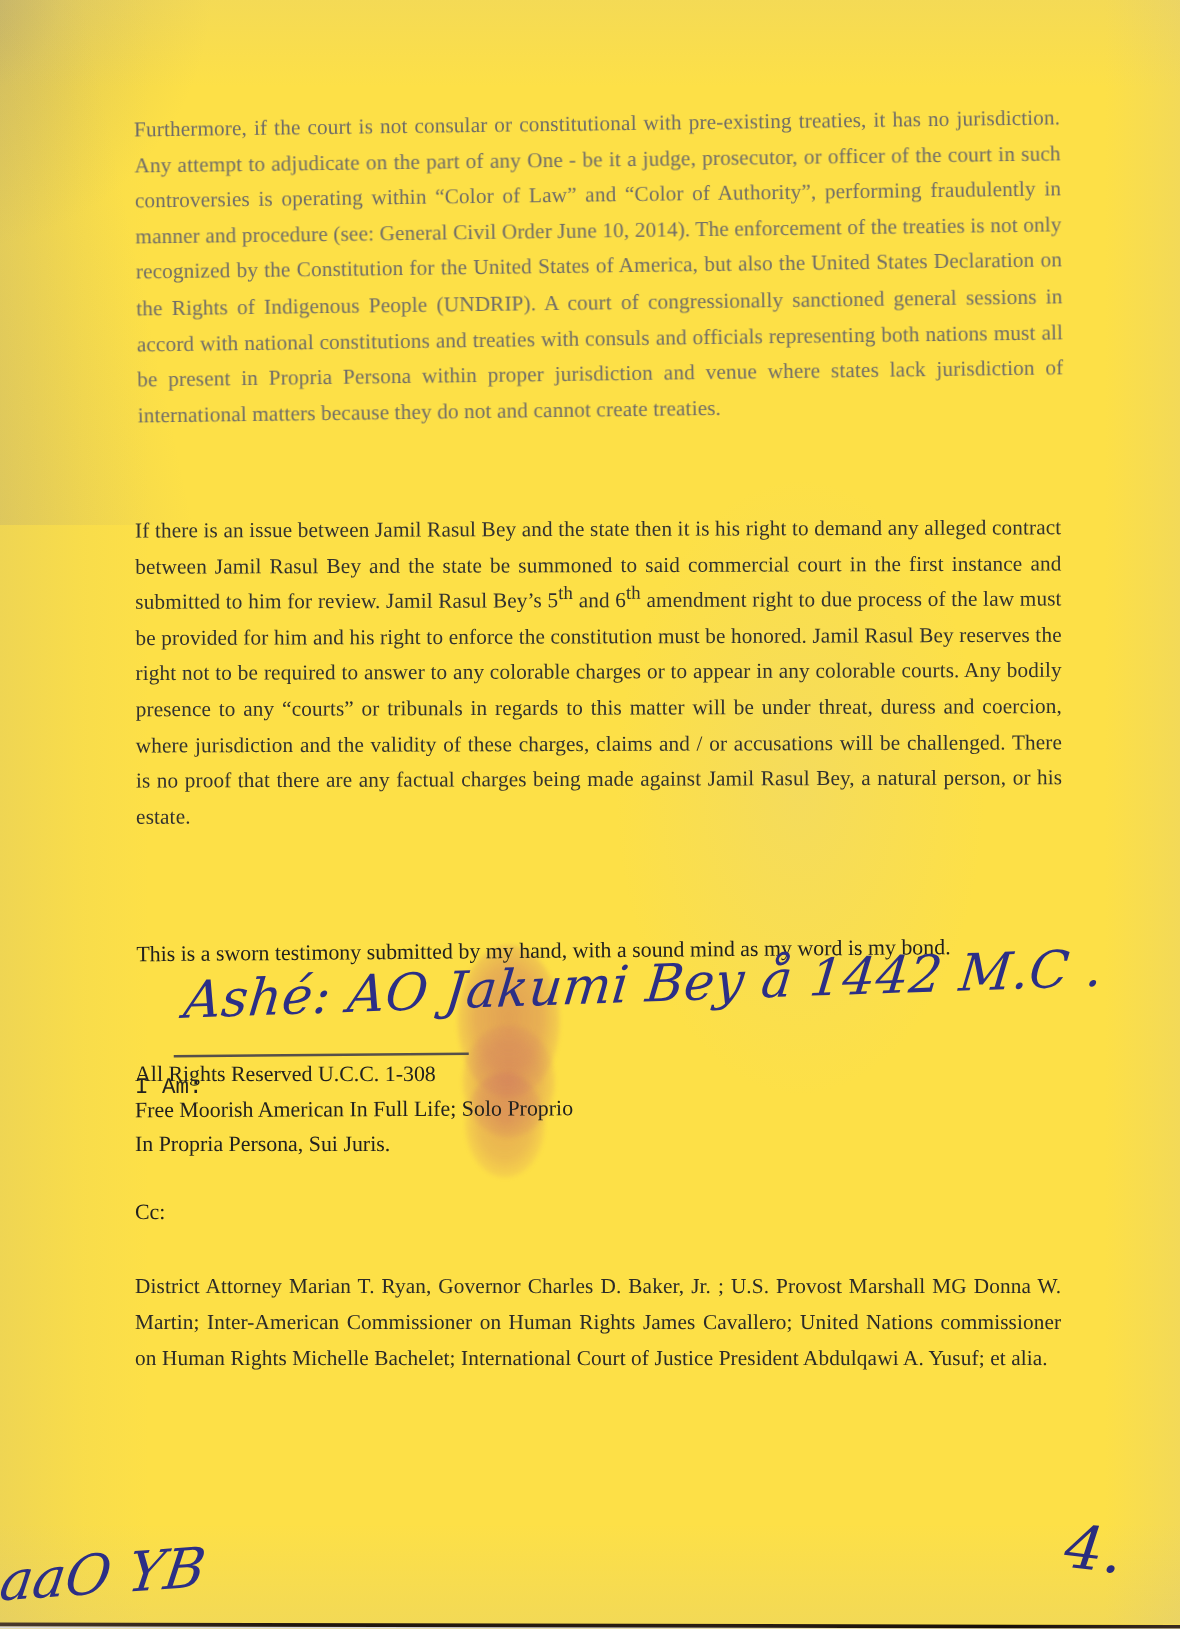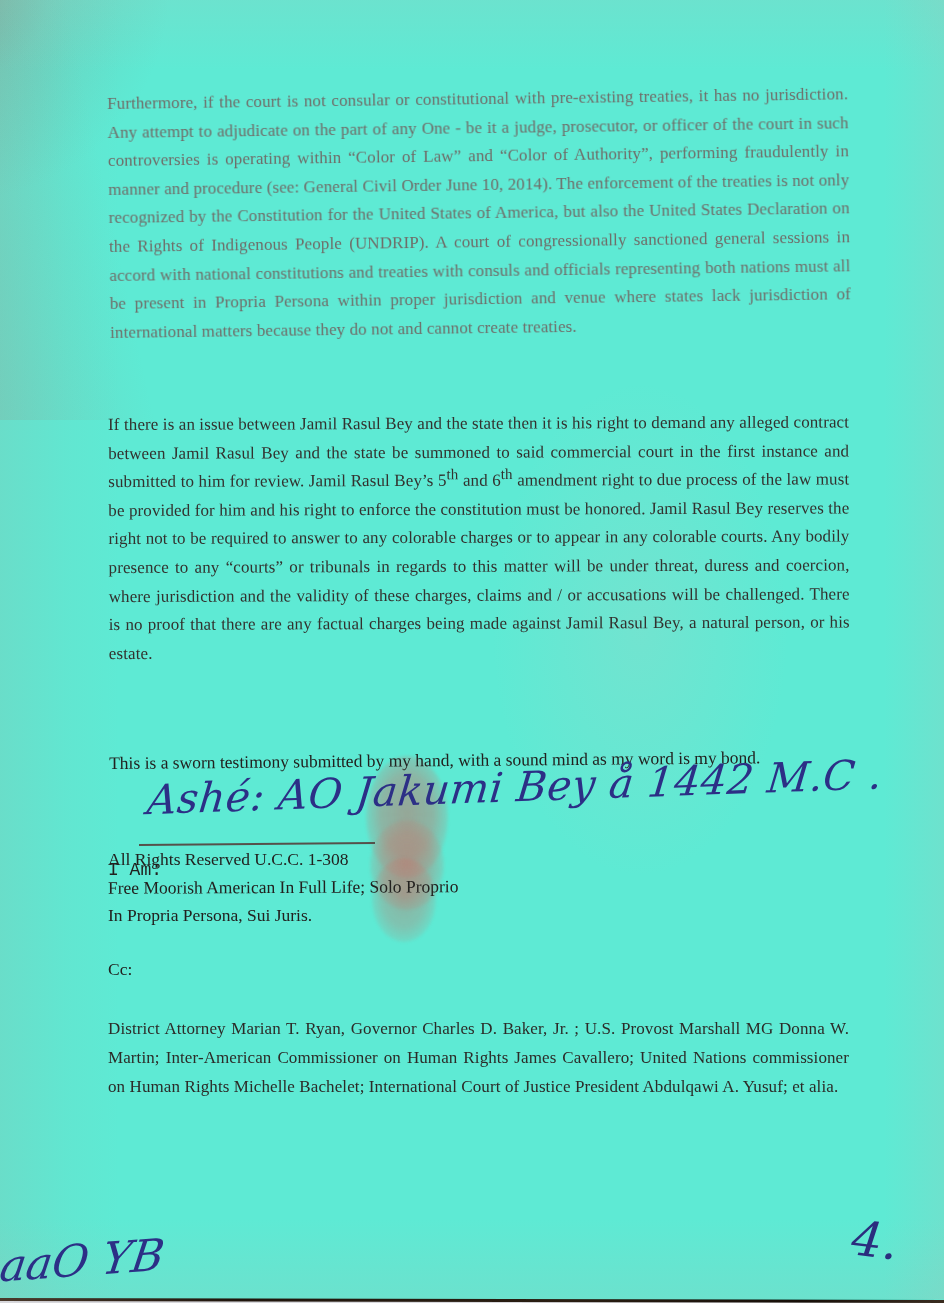--- a/index.html
+++ b/index.html
@@ -1,21 +1,21 @@
 <!DOCTYPE html>
 <html><head>
 <meta charset="utf-8">
 <style>
   html,body{margin:0;padding:0;background:#e9e6e1;}
   .page{
     position:relative;
     width:944px;height:1303px;
     margin:0 auto;
     overflow:hidden;
-    background:#5eead4;
+    background:#fde047;
     font-family:"Liberation Serif","DejaVu Serif",serif;
     color:#2a2a2a;
   }
   
   .shade{position:absolute;pointer-events:none;}
   .shade-topleft{
     left:0;top:0;width:320px;height:420px;
     background:
       radial-gradient(circle at -40px -10px, rgba(120,112,102,0.38) 0%, rgba(140,132,122,0.18) 90px, rgba(160,152,142,0.0) 210px),
       linear-gradient(78deg, rgba(150,142,130,0.20) 0%, rgba(150,142,130,0.0) 38%);

